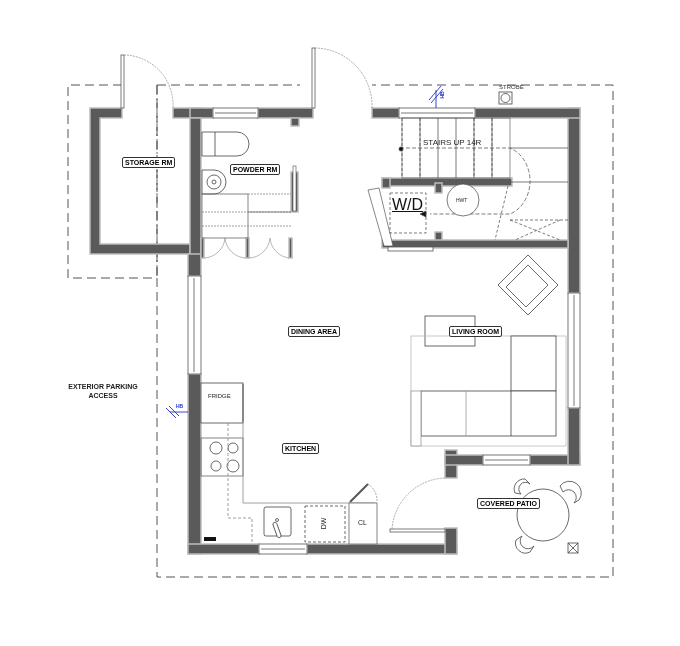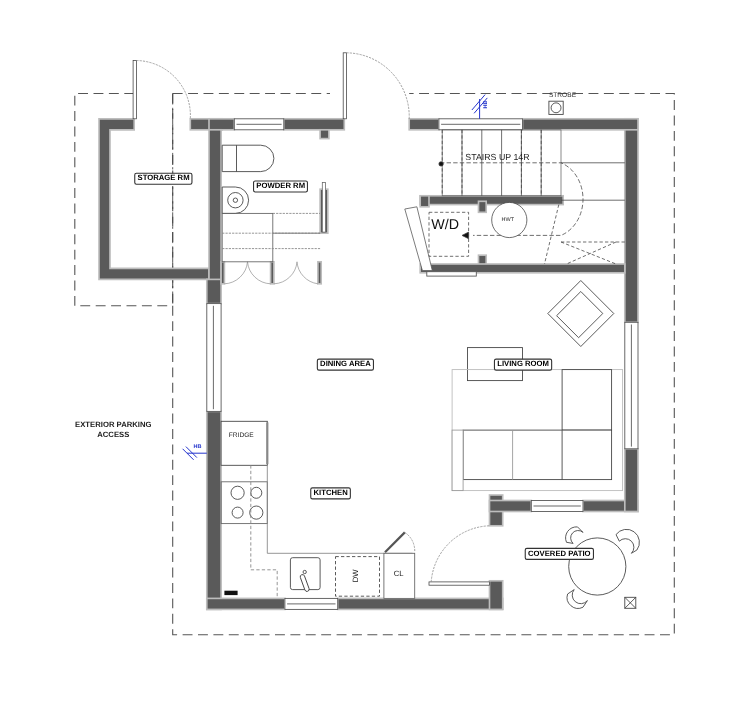--- a/index.html
+++ b/index.html
@@ -196,21 +196,21 @@
 
 <div style="position:absolute;left:0;top:0;width:680px;height:646px;">
   <span style="position:absolute;left:122px;top:157px;font-size:7px;font-weight:bold;border:1px solid #333;border-radius:2px;padding:0 2px;background:#fff;line-height:9px;">STORAGE RM</span>
   <span style="position:absolute;left:230px;top:164px;font-size:7px;font-weight:bold;border:1px solid #333;border-radius:2px;padding:0 2px;background:#fff;line-height:9px;">POWDER RM</span>
   <span style="position:absolute;left:288px;top:326px;font-size:7px;font-weight:bold;border:1px solid #333;border-radius:2px;padding:0 2px;background:#fff;line-height:9px;">DINING AREA</span>
   <span style="position:absolute;left:449px;top:326px;font-size:7px;font-weight:bold;border:1px solid #333;border-radius:2px;padding:0 2px;background:#fff;line-height:9px;">LIVING ROOM</span>
   <span style="position:absolute;left:282px;top:443px;font-size:7px;font-weight:bold;border:1px solid #333;border-radius:2px;padding:0 2px;background:#fff;line-height:9px;">KITCHEN</span>
   <span style="position:absolute;left:477px;top:498px;font-size:7px;font-weight:bold;border:1px solid #333;border-radius:2px;padding:0 2px;background:#fff;line-height:9px;">COVERED PATIO</span>
 
   <span style="position:absolute;left:423px;top:138px;font-size:8px;color:#222;">STAIRS UP 14R</span>
-  <span style="position:absolute;left:392px;top:196px;font-size:13px;color:#111;">W/D</span>
+  <span style="position:absolute;left:392px;top:196px;font-size:16px;color:#111;text-decoration:underline;">W/D</span>
   <span style="position:absolute;left:456px;top:197px;font-size:5px;color:#222;">HWT</span>
   <span style="position:absolute;left:499px;top:84px;font-size:6px;color:#333;">STROBE</span>
   <span style="position:absolute;left:208px;top:393px;font-size:6px;color:#222;">FRIDGE</span>
   <span style="position:absolute;left:318px;top:520px;font-size:7px;color:#222;transform:rotate(-90deg);transform-origin:center;">DW</span>
   <span style="position:absolute;left:358px;top:519px;font-size:7px;color:#222;">CL</span>
   <span style="position:absolute;left:438px;top:92px;font-size:5px;font-weight:bold;color:#2233cc;transform:rotate(-90deg);">HB</span>
   <span style="position:absolute;left:176px;top:403px;font-size:5px;font-weight:bold;color:#2233cc;">HB</span>
 
   <div style="position:absolute;left:58px;top:382px;width:90px;text-align:center;font-size:7px;font-weight:bold;color:#222;line-height:9px;">
     <div>EXTERIOR PARKING</div>

